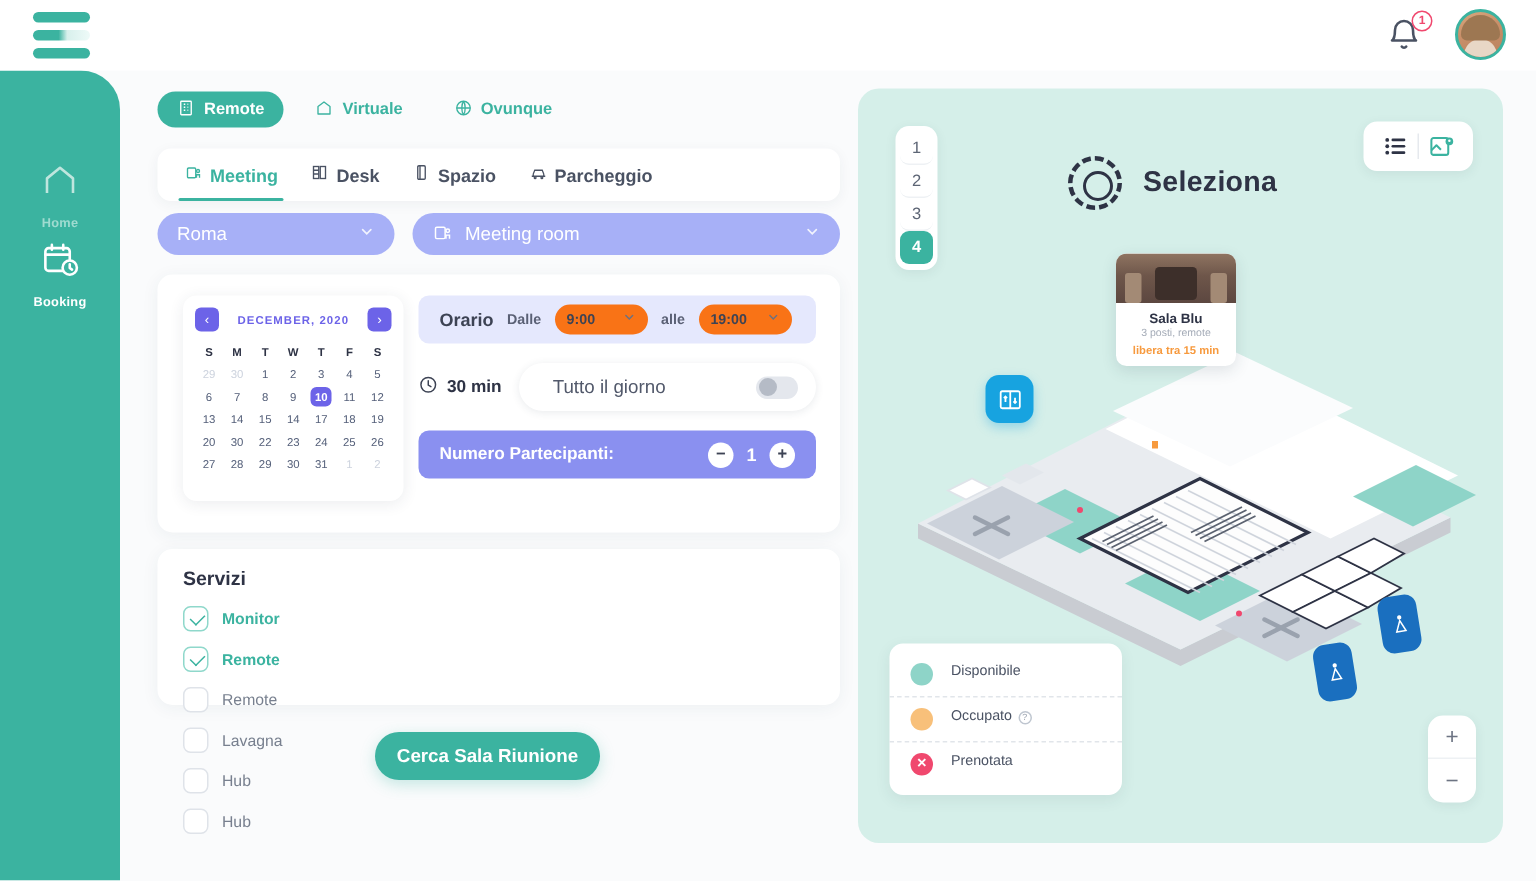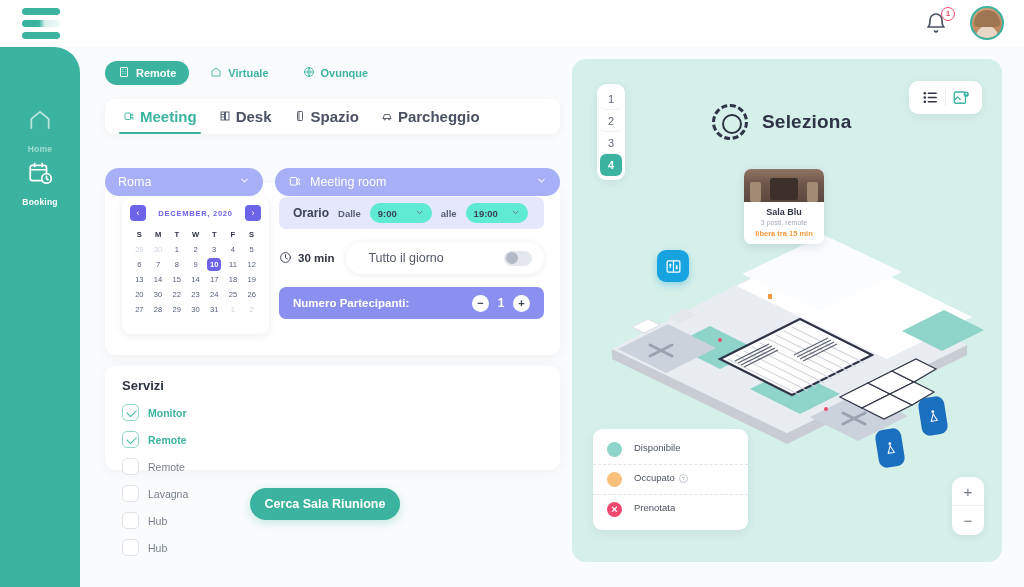--- a/index.html
+++ b/index.html
@@ -63,27 +63,27 @@
     border-radius: 13px; font-size: 11px; font-weight: bold; cursor: pointer;
   }
   .pill.on { background: #3bb3a0; color: #fff; }
   .pill.off { background: transparent; color: #3bb3a0; }
 
   .tabcard {
     position: absolute; left: 105px; top: 99px; width: 455px; height: 35px;
     background: #fff; border-radius: 9px; box-shadow: 0 2px 9px rgba(40,60,80,.055);
   }
   .tabs { display: flex; align-items: center; height: 100%; padding-left: 18px; gap: 22px; }
-  .tab { display: flex; align-items: center; gap: 5px; font-size: 15px; font-weight: bold;
+  .tab { display: flex; align-items: center; gap: 5px; font-size: 12px; font-weight: bold;
          color: #4a5263; height: 100%; cursor: pointer; position: relative; }
   .tab.sel { color: #3bb3a0; }
   .tab.sel::after { content: ''; position: absolute; left: -4px; right: -4px; bottom: 0;
                     height: 2.5px; background: #3bb3a0; border-radius: 2px; }
 
-  .sel-row { position: absolute; left: 105px; top: 142px; display: flex; gap: 12px; z-index: 10; margin-top: 26px; }
+  .sel-row { position: absolute; left: 105px; top: 142px; display: flex; gap: 12px; z-index: 10; }
   .dd {
     display: flex; align-items: center; height: 28px; border-radius: 14px;
     background: #a7b0f7; color: #fff; font-size: 12.5px; padding: 0 13px; cursor: pointer;
   }
   .dd .txt { flex: 1; }
   .dd .chev { margin-left: 10px; opacity: .85; }
   .dd-city { width: 158px; }
   .dd-room { width: 285px; gap: 8px; }
 
   .panel {
@@ -107,21 +107,21 @@
   .cal-grid .today { background: #6c63e8; color: #fff; font-weight: bold;
                      border-radius: 4px; width: 14px; margin: 0 auto; }
 
   .orario {
     position: absolute; left: 174px; top: 14px; width: 265px; height: 32px;
     background: #e5e8fd; border-radius: 7px; display: flex; align-items: center; padding: 0 14px; gap: 9px;
   }
   .orario .lab { font-size: 12px; font-weight: bold; color: #3d4354; }
   .orario .sub { font-size: 9.5px; color: #5a6075; font-weight: bold; }
   .tsel { display: flex; align-items: center; justify-content: space-between;
-          background: #5eead4; border-radius: 11px; height: 20px; width: 62px;
+          background: #f97316; border-radius: 11px; height: 20px; width: 62px;
           padding: 0 8px; font-size: 9.5px; color: #3d4354; font-weight: bold; cursor: pointer; }
 
   .durrow { position: absolute; left: 174px; top: 56px; width: 265px; height: 38px;
             display: flex; align-items: center; gap: 12px; }
   .dur { display: flex; align-items: center; gap: 6px; font-size: 11.5px; font-weight: bold; color: #2e3345; }
   .allday { flex: 1; height: 32px; background: #fff; border-radius: 16px;
             box-shadow: 0 1px 6px rgba(40,60,80,.10); display: flex; align-items: center;
             justify-content: space-between; padding: 0 12px 0 22px; cursor: pointer; }
   .allday .t { font-size: 12.5px; color: #52596b; }
   .toggle { width: 28px; height: 15px; border-radius: 8px; background: #e4e7ed; position: relative; }

